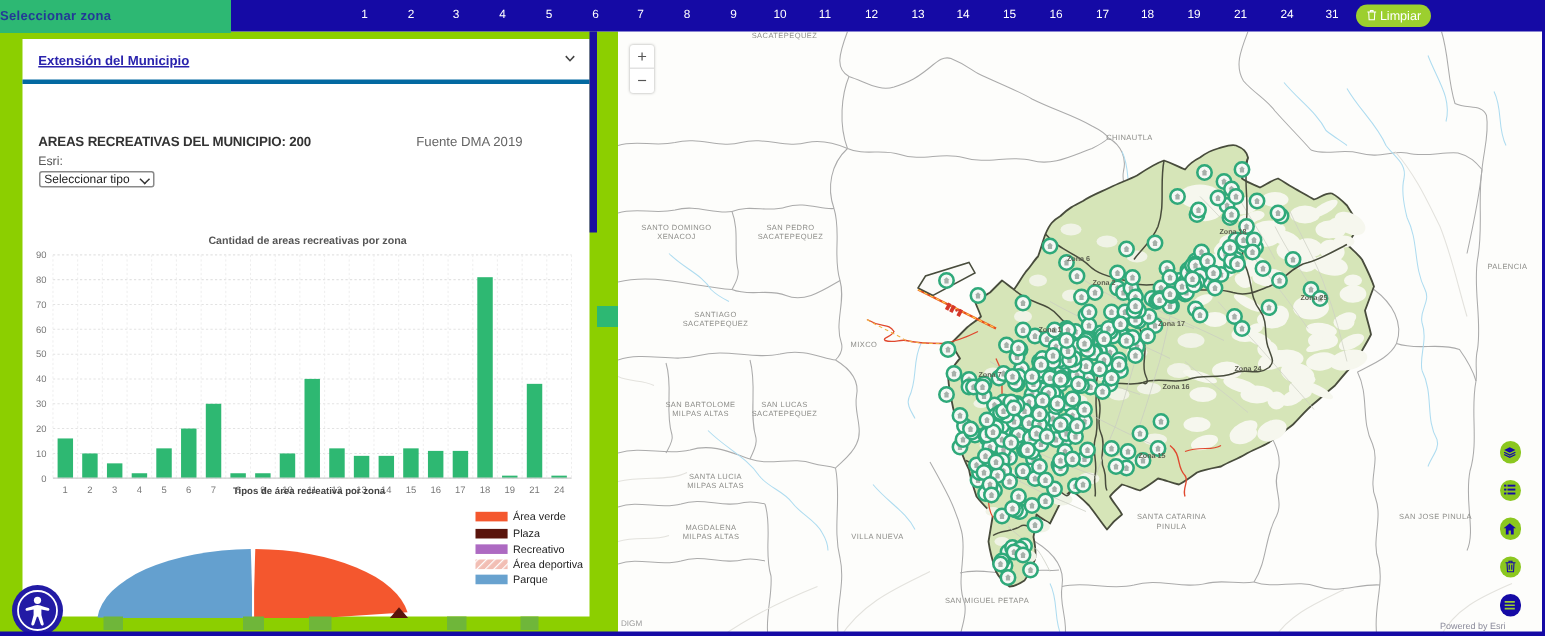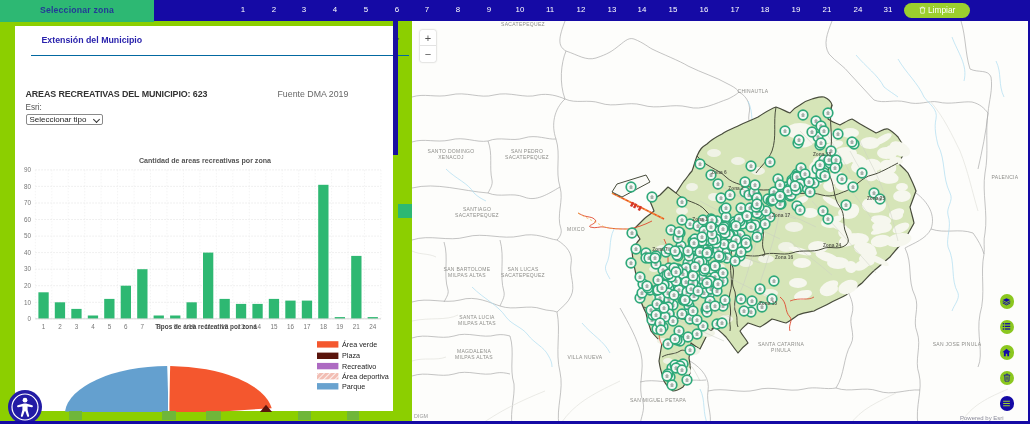--- a/index.html
+++ b/index.html
@@ -1,21 +1,21 @@
 <!DOCTYPE html>
 <html><head><meta charset="utf-8"><style>
 * { margin:0; padding:0; box-sizing:border-box; }
 html,body { width:1030px; height:424px; overflow:hidden; font-family:"Liberation Sans",sans-serif; background:#fff; }
 .navbar { position:absolute; left:0; top:0; width:1030px; height:20.5px; background:#150aa5; z-index:30; }
-.tab { position:absolute; left:0; top:0; width:154px; height:21.5px; background:#2db873; color:#233a96; font-size:8.7px; font-weight:600; text-align:center; line-height:21px; letter-spacing:0.2px; }
+.tab { position:absolute; left:0; top:0; width:154px; height:21.5px; background:#2db873; color:#233a96; font-size:8.7px; font-weight:600; line-height:21px; letter-spacing:0.2px; }
 .nn { position:absolute; top:0; width:24px; text-align:center; color:#fff; font-size:7.9px; line-height:20.5px; font-weight:500; }
-.limpiar { position:absolute; left:904px; top:2.5px; width:66px; height:15px; background:#9ccf2e; border-radius:8px; color:#fff; font-size:8.4px; font-weight:500; text-align:center; line-height:14.5px; }
+.limpiar { position:absolute; left:904px; top:2.5px; width:50px; height:15px; background:#9ccf2e; border-radius:8px; color:#fff; font-size:8.4px; font-weight:500; text-align:center; line-height:14.5px; }
 .panel { position:absolute; left:0; top:20.5px; width:412px; height:403.5px; background:#8ccf00; }
 .card { position:absolute; left:14.5px; top:5.5px; width:378px; height:385px; background:#fff; }
-.row1 { position:absolute; left:16px; top:0; width:378px; height:29.5px; border-bottom:1px solid #0369a1; color:#2a23ad; font-size:8.8px; font-weight:600; line-height:29.5px; padding-left:11px; }
+.row1 { position:absolute; left:0; top:0; width:378px; height:29.5px; border-bottom:3px solid #0369a1; color:#2a23ad; font-size:8.8px; font-weight:600; line-height:29.5px; padding-left:11px;text-decoration:underline; }
 .row2 { position:absolute; left:0; top:29.5px; width:378px; height:25px; background:#150aa5; color:#fff; font-size:8.8px; font-weight:600; line-height:25px; padding-left:11px; }
 .chev { position:absolute; right:9px; top:50%; width:8px; height:8px; }
 .t1 { position:absolute; left:11px; top:63px; font-size:8.9px; font-weight:bold; color:#333; letter-spacing:-0.1px; }
 .t2 { position:absolute; left:263px; top:63px; font-size:8.8px; color:#666; }
 .t3 { position:absolute; left:11px; top:77px; font-size:8.2px; color:#555; }
 .sel { position:absolute; left:11px; top:87.5px; width:77px; height:11.5px; border:1px solid #8a8a8a; border-radius:2px; font-size:8px; color:#222; line-height:10px; padding-left:3px; background:#fff; }
 .sel .car { position:absolute; right:3px; top:2.5px; width:5px; height:5px; border-right:1.4px solid #333; border-bottom:1.4px solid #333; transform:rotate(45deg); }
 .cardsvg { position:absolute; left:0px; top:124.5px; }
 .vthumb { position:absolute; left:392.5px; top:0.5px; width:5px; height:134px; background:#1a10a0; z-index:5; }
 .hthumb { position:absolute; left:398px; top:183.5px; width:13.5px; height:13.5px; background:#2db873; z-index:4; }
@@ -690,21 +690,21 @@
       <path d="M3 6 L21 6 M3 12 L21 12 M3 18 L21 18" stroke="#9ccf2e" stroke-width="3" fill="none"></path>
     </svg>
   </div>
 <div class="attr1">DIGM</div>
 <div class="attr2">Powered by Esri</div>
 <div class="panel">
   <div class="card">
     <div class="row1">Extensión del Municipio<svg class="chev" style="margin-top:-4px" viewBox="0 0 10 10">
           <path d="M1.5 3 L5 6.8 8.5 3" stroke="#444" stroke-width="1.3" fill="none"></path>
         </svg></div>
-    <div class="t1">AREAS RECREATIVAS DEL MUNICIPIO: 623</div>
+    <div class="t1">AREAS RECREATIVAS DEL MUNICIPIO: 200</div>
     <div class="t2">Fuente DMA 2019</div>
     <div class="t3">Esri:</div>
     <div class="sel">Seleccionar tipo<span class="car"></span></div>
     <svg class="cardsvg" width="378" height="261" viewBox="15 150 378 261">
         <defs>
           <pattern id="hatch" width="4" height="4" patternTransform="rotate(45)" patternUnits="userSpaceOnUse">
             <rect width="4" height="4" fill="#f2beb4"></rect>
             <line x1="0" y1="0" x2="0" y2="4" stroke="#fff" stroke-width="1.6"></line>
           </pattern>
         </defs>

